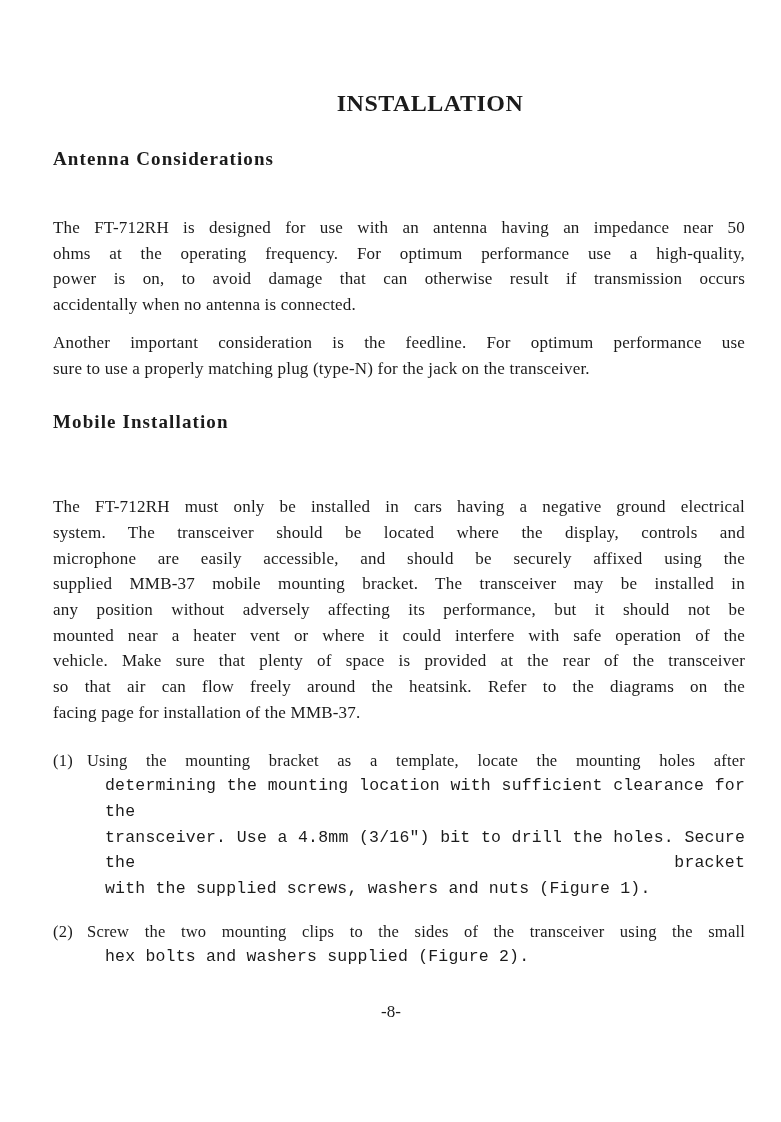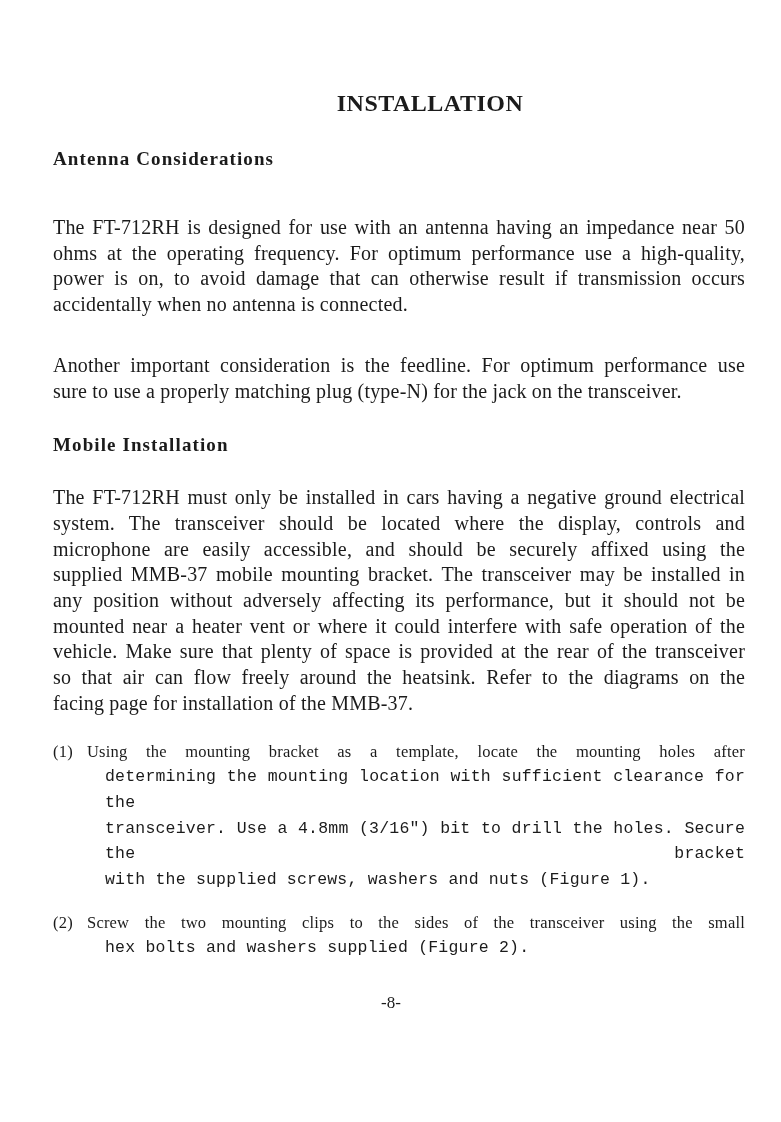--- a/index.html
+++ b/index.html
@@ -32,27 +32,27 @@
   }
   .heading {
     font-size: 19px;
     font-weight: bold;
     letter-spacing: 1.1px;
     line-height: 24px;
   }
   .h1 { margin-top: 29px; }
   .h2 { margin-top: 29px; }
   .para {
-    font-size: 20px;
+    font-size: 17px;
     line-height: 25.7px;
     letter-spacing: 0.2px;
   }
   .p1 { margin-top: 44px; }
-  .p2 { margin-top: 35px; }
-  .p3 { margin-top: 28px; }
+  .p2 { margin-top: 12px; }
+  .p3 { margin-top: 60px; }
   .line {
     text-align: justify;
     text-align-last: justify;
   }
   .line.last {
     text-align-last: left;
   }
   .list-item {
     font-size: 16.5px;
     line-height: 25.7px;

